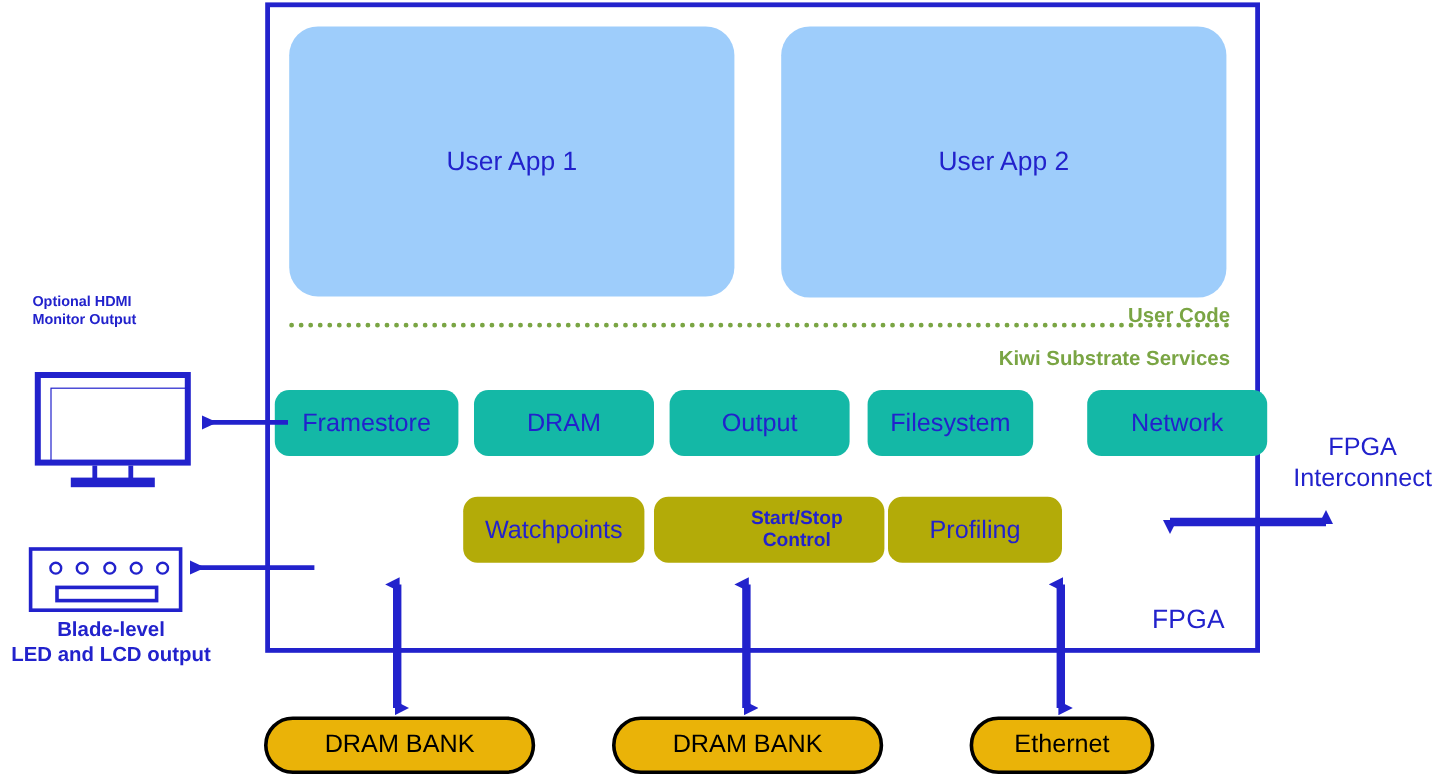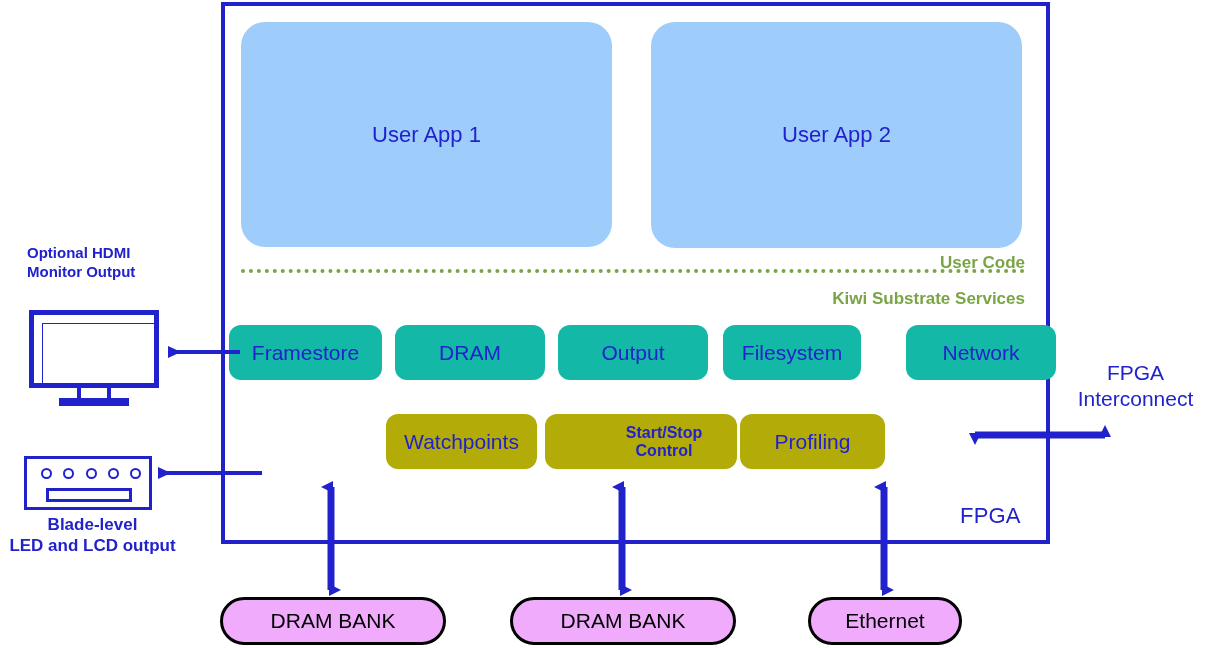--- a/index.html
+++ b/index.html
@@ -103,21 +103,21 @@
     line-height: 1.12;
     height: 55px;
     top: 414px;
   }
   .dbg-box.two-line { font-size: 16px; font-weight: bold; }
 
   
   .periph-box {
     border: 3px solid #000000;
     border-radius: 26px;
-    background: #f0abfc;
+    background: #eab308;
     color: #000000;
     font-size: 21px;
     display: flex;
     align-items: center;
     justify-content: center;
     height: 48px;
     top: 597px;
     box-sizing: border-box;
   }
 
@@ -161,21 +161,21 @@
   #monitor-base {
     position: absolute;
     left: 30px; top: 88px;
     width: 70px; height: 8px;
     background: #2222cc;
   }
   #hdmi-label {
     left: 27px;
     top: 244px;
     color: #2222cc;
-    font-size: 15px;
+    font-size: 12px;
     font-weight: bold;
     line-height: 1.25;
   }
 
   
   #led-icon {
     left: 24px;
     top: 456px;
     width: 128px;
     height: 54px;

